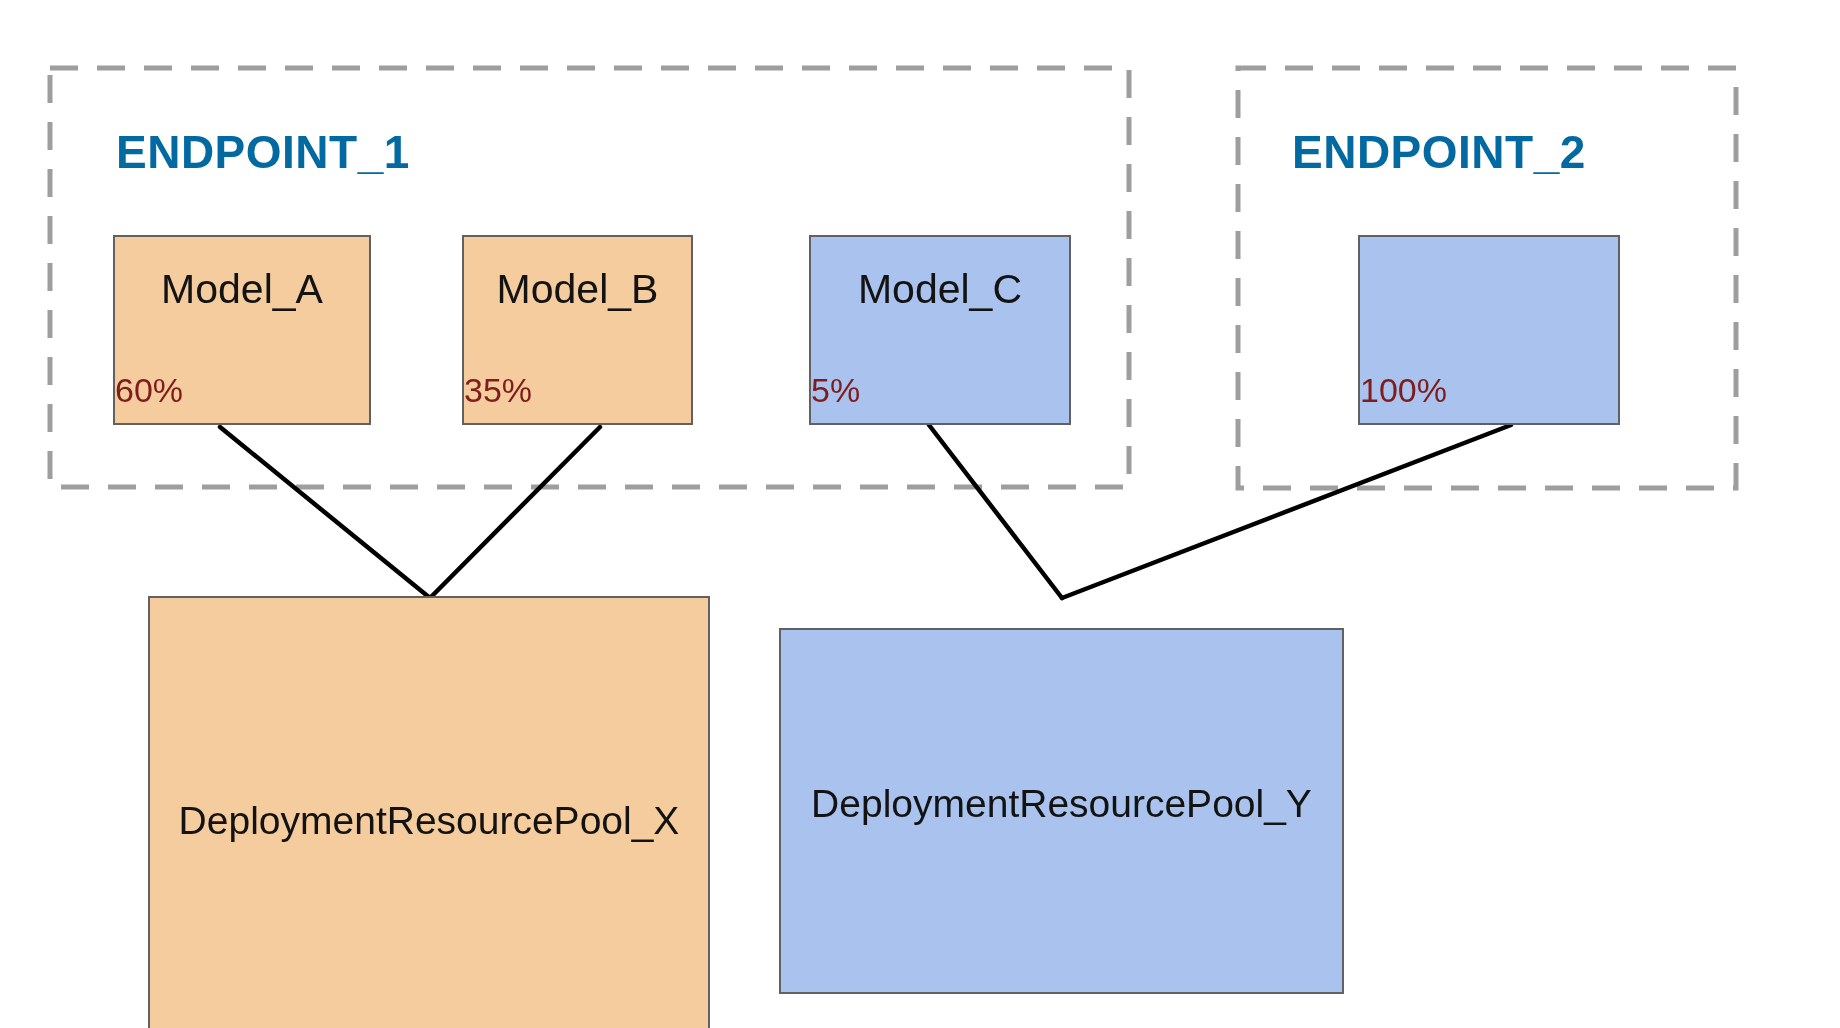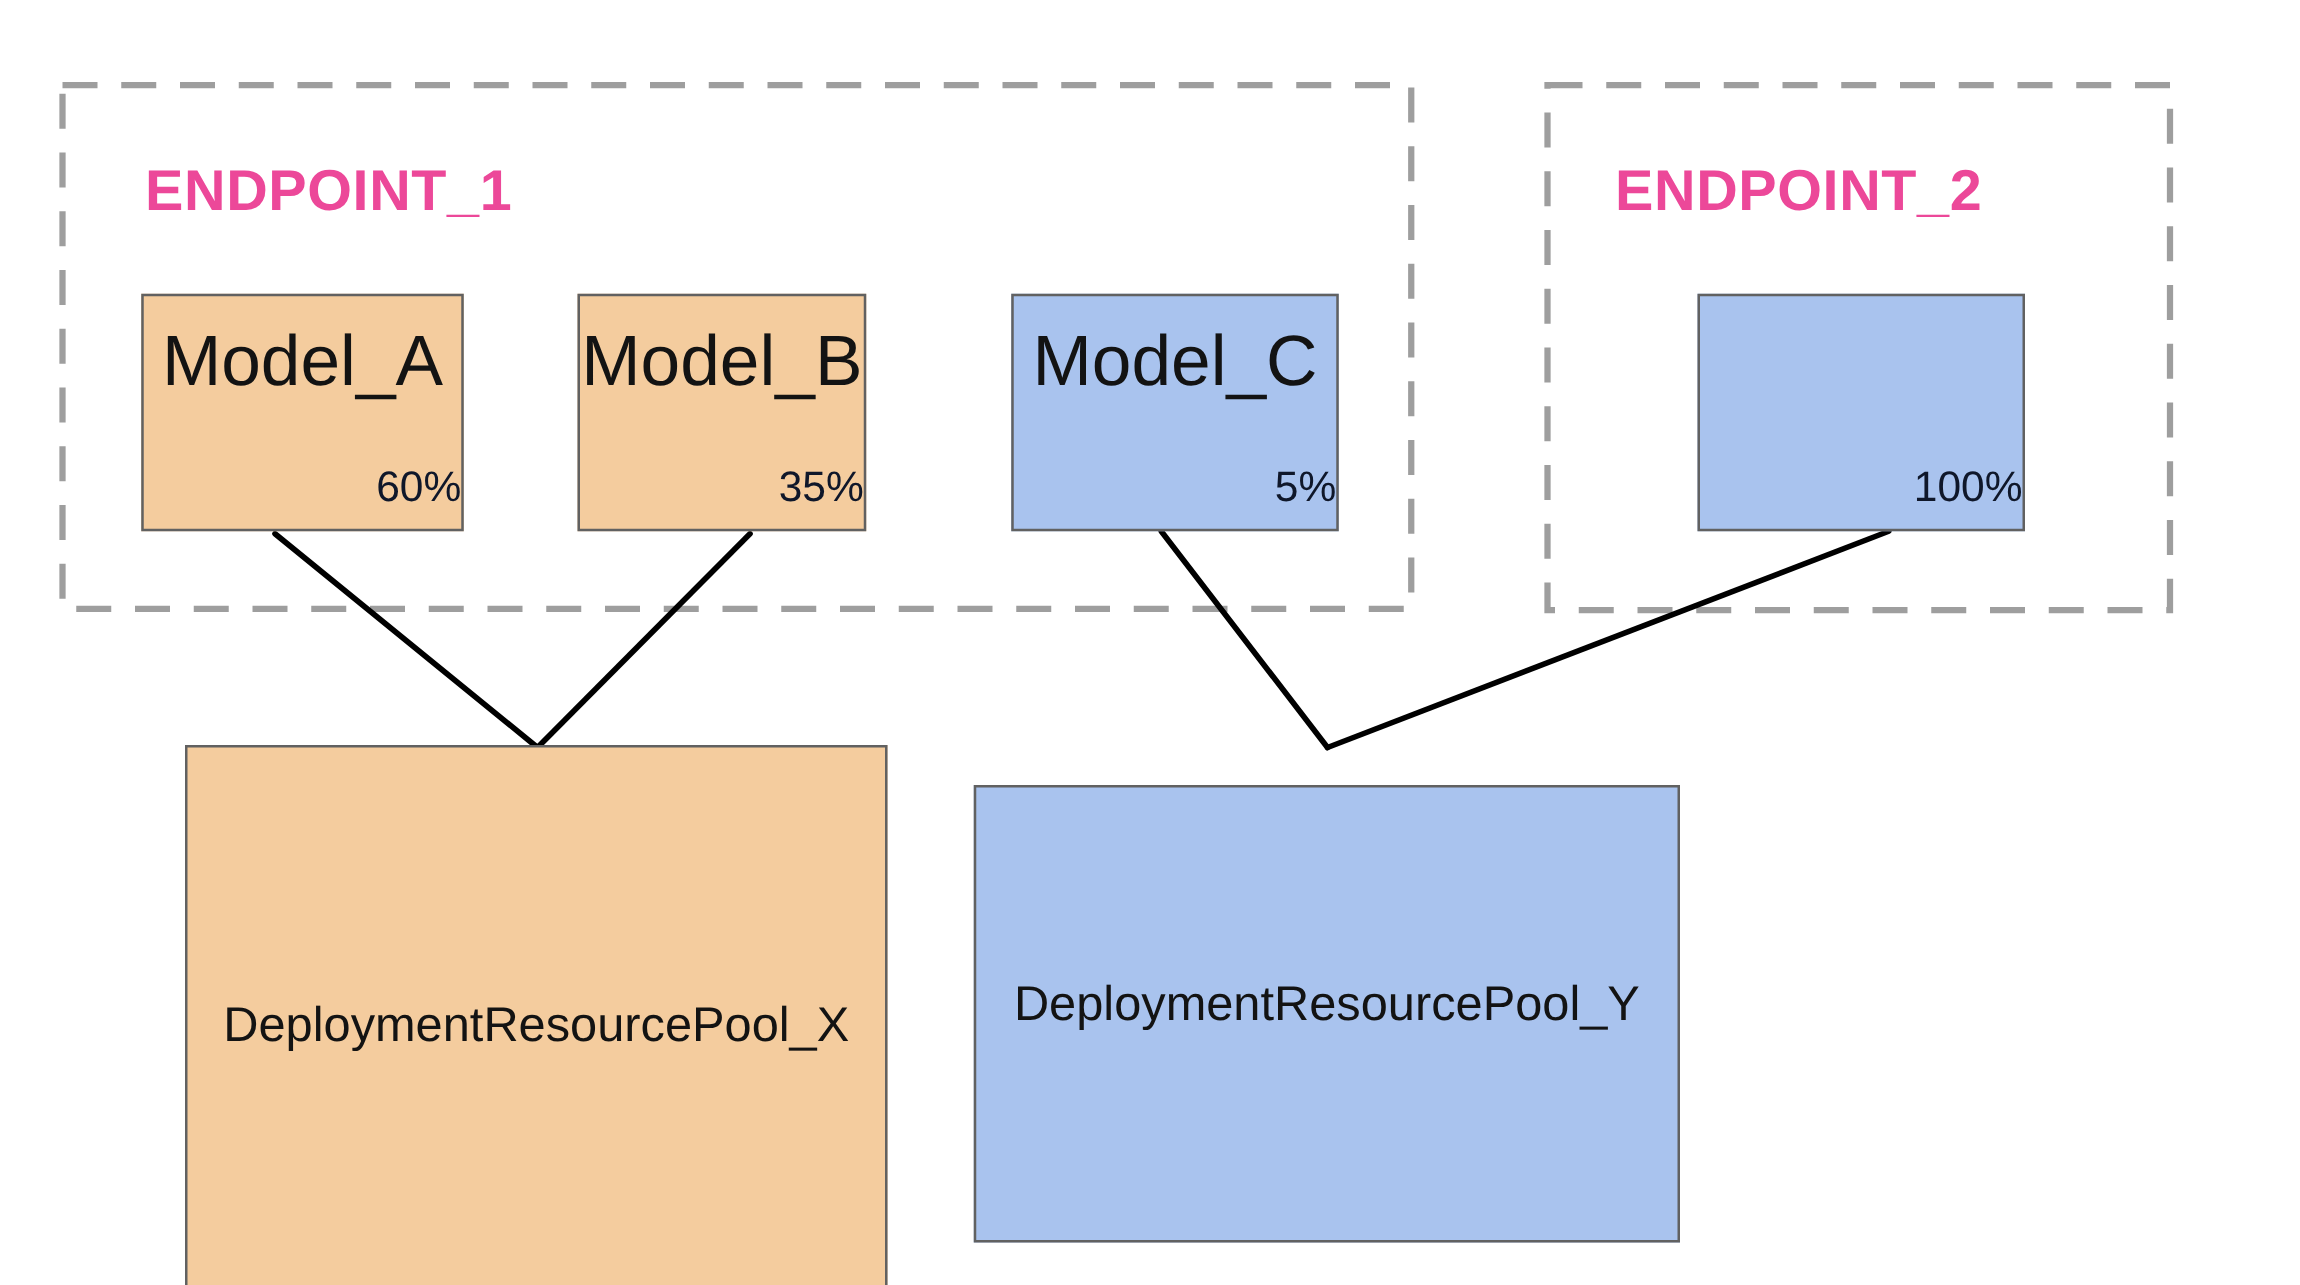--- a/index.html
+++ b/index.html
@@ -32,50 +32,50 @@
     stroke: var(--line, #000000);
     stroke-width: 4.5;
     stroke-linecap: round;
   }
   .endpoint-label {
     position: absolute;
     font-size: 46px;
     line-height: 52px;
     font-weight: bold;
     letter-spacing: 0.5px;
-    color: #ec4899;
+    color: #0369a1;
     white-space: nowrap;
   }
   .node {
     position: absolute;
     border: 2.5px solid var(--box-border, #616161);
     box-sizing: border-box;
   }
   .node.orange { background: var(--orange, #f4cc9e); }
   .node.blue   { background: var(--blue, #a9c3ee); }
   .model .model-name {
     position: absolute;
     left: 0;
     right: 0;
     top: 27px;
     text-align: center;
-    font-size: 57px;
+    font-size: 41px;
     line-height: 50px;
     color: #131313;
     white-space: nowrap;
   }
   .model .model-traffic {
     position: absolute;
     left: 0;
     right: 0;
     top: 133px;
-    text-align: right;
+    text-align: left;
     font-size: 34px;
     line-height: 40px;
-    color: #0f172a;
+    color: #7f1d1d;
   }
   .pool {
     display: flex;
     align-items: center;
     justify-content: center;
   }
   .pool .pool-name {
     font-size: 39px;
     line-height: 46px;
     color: #131313;

